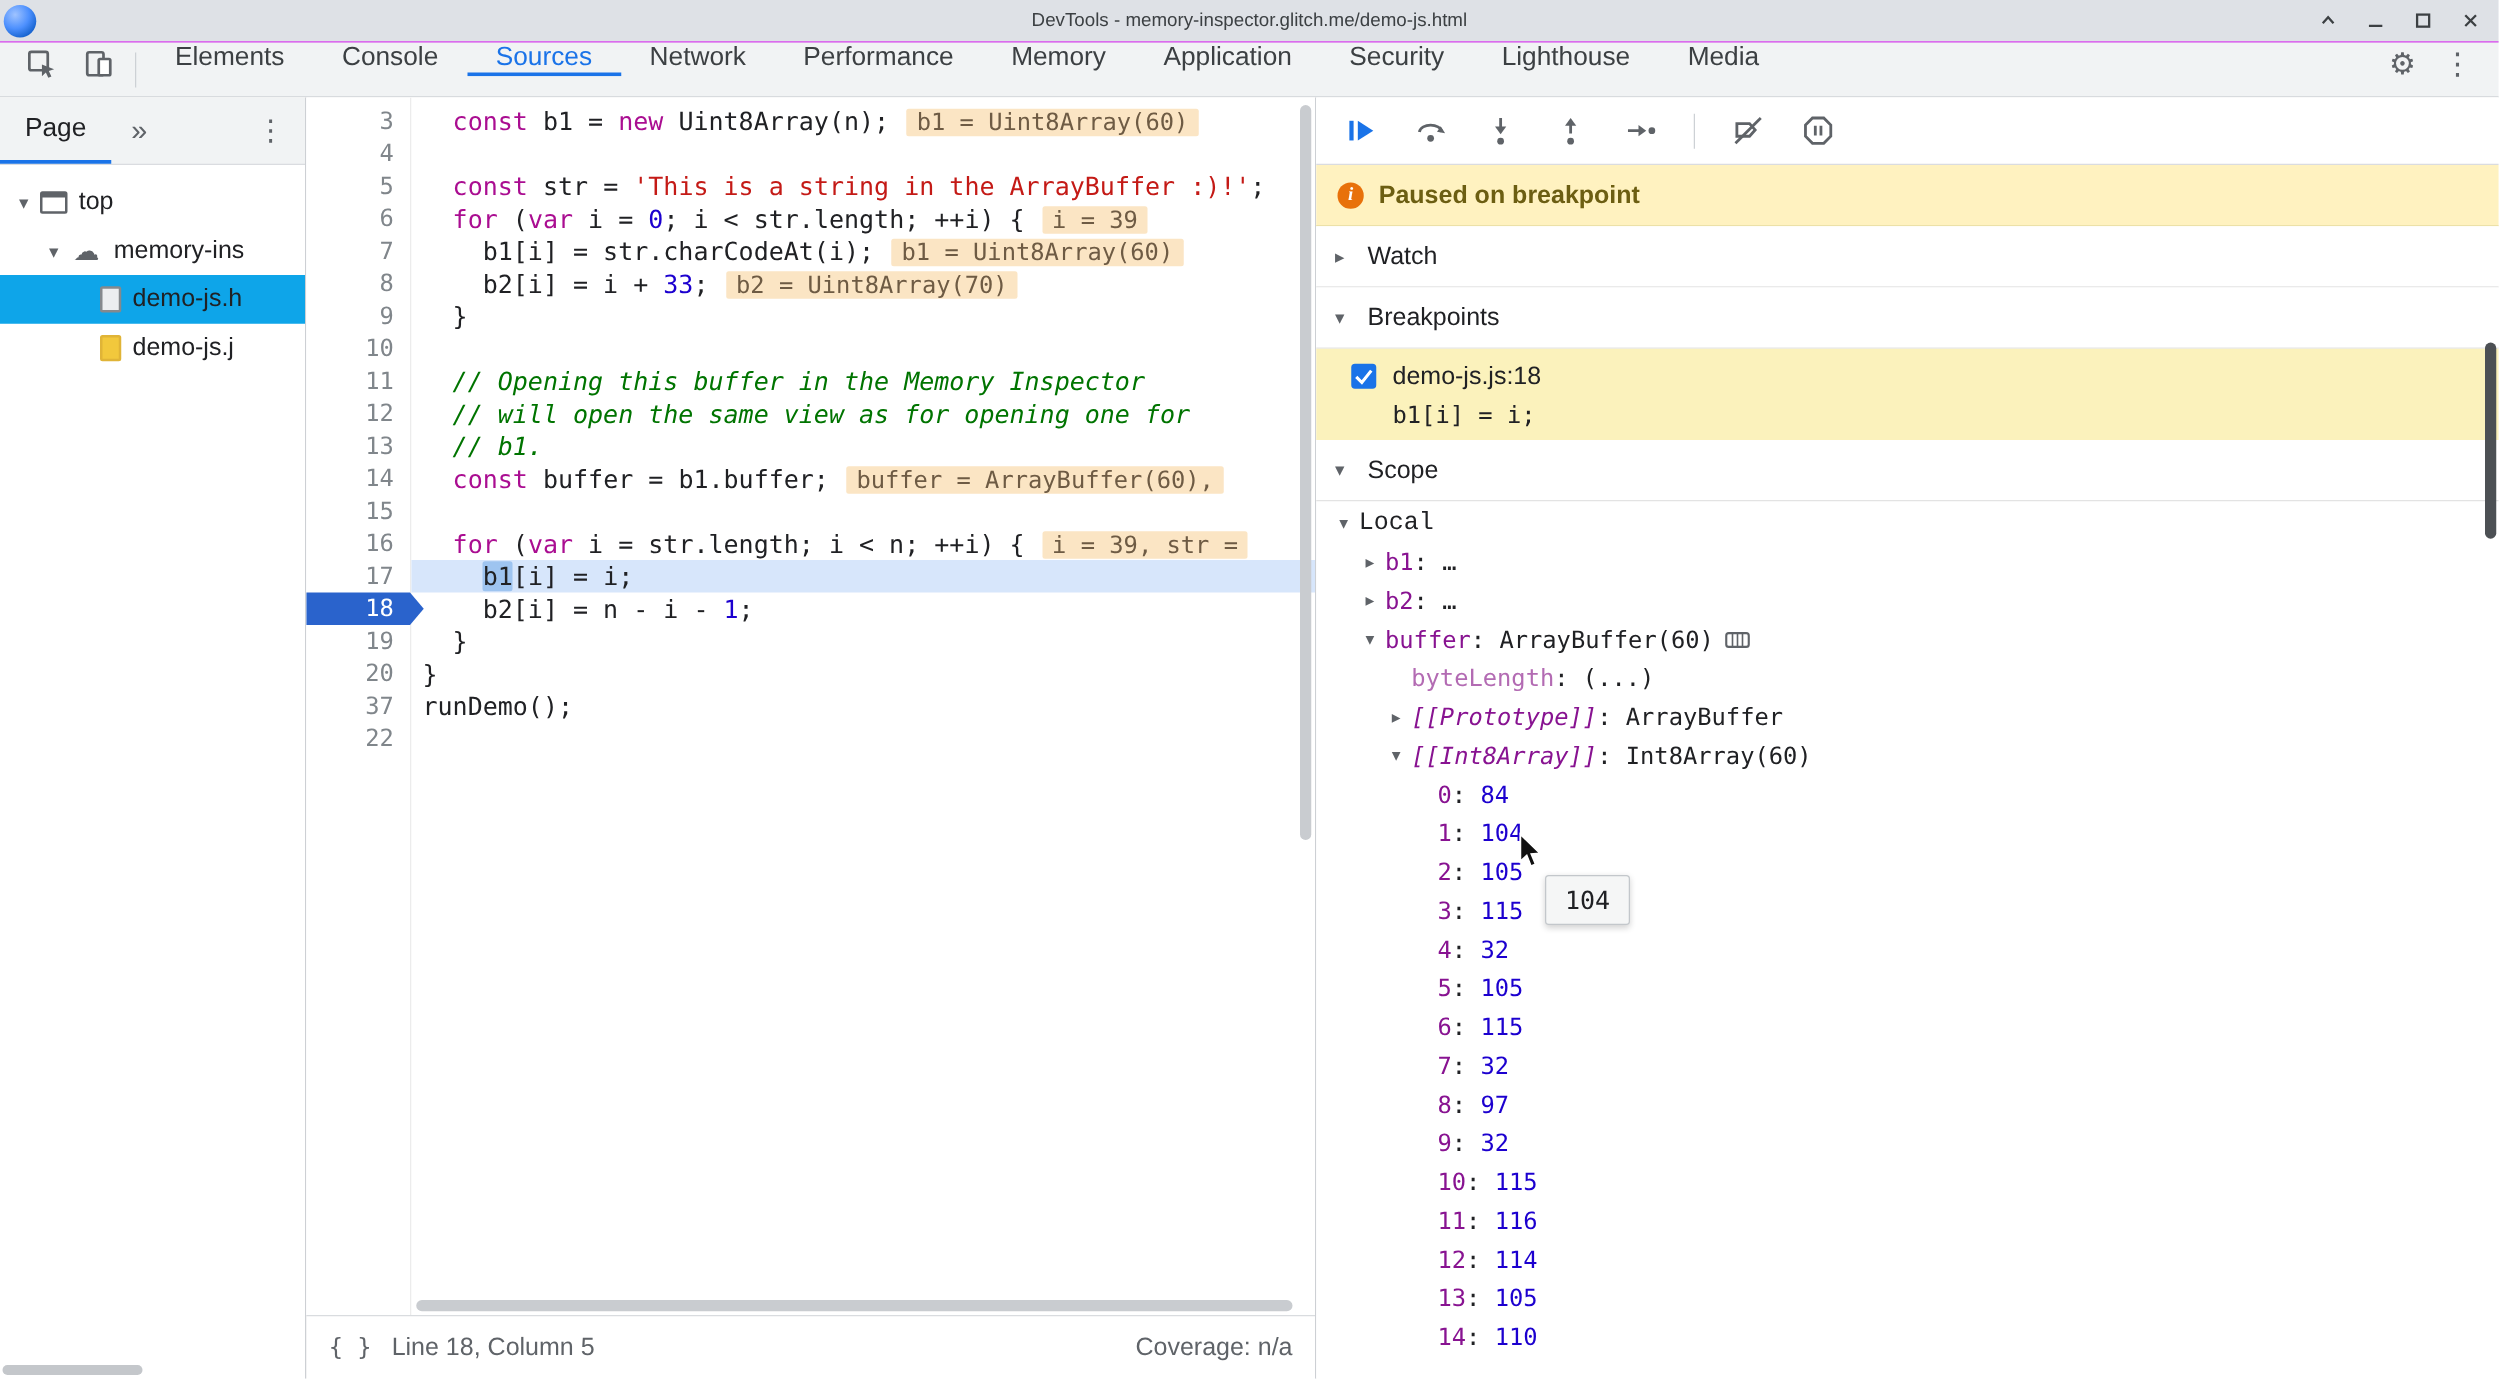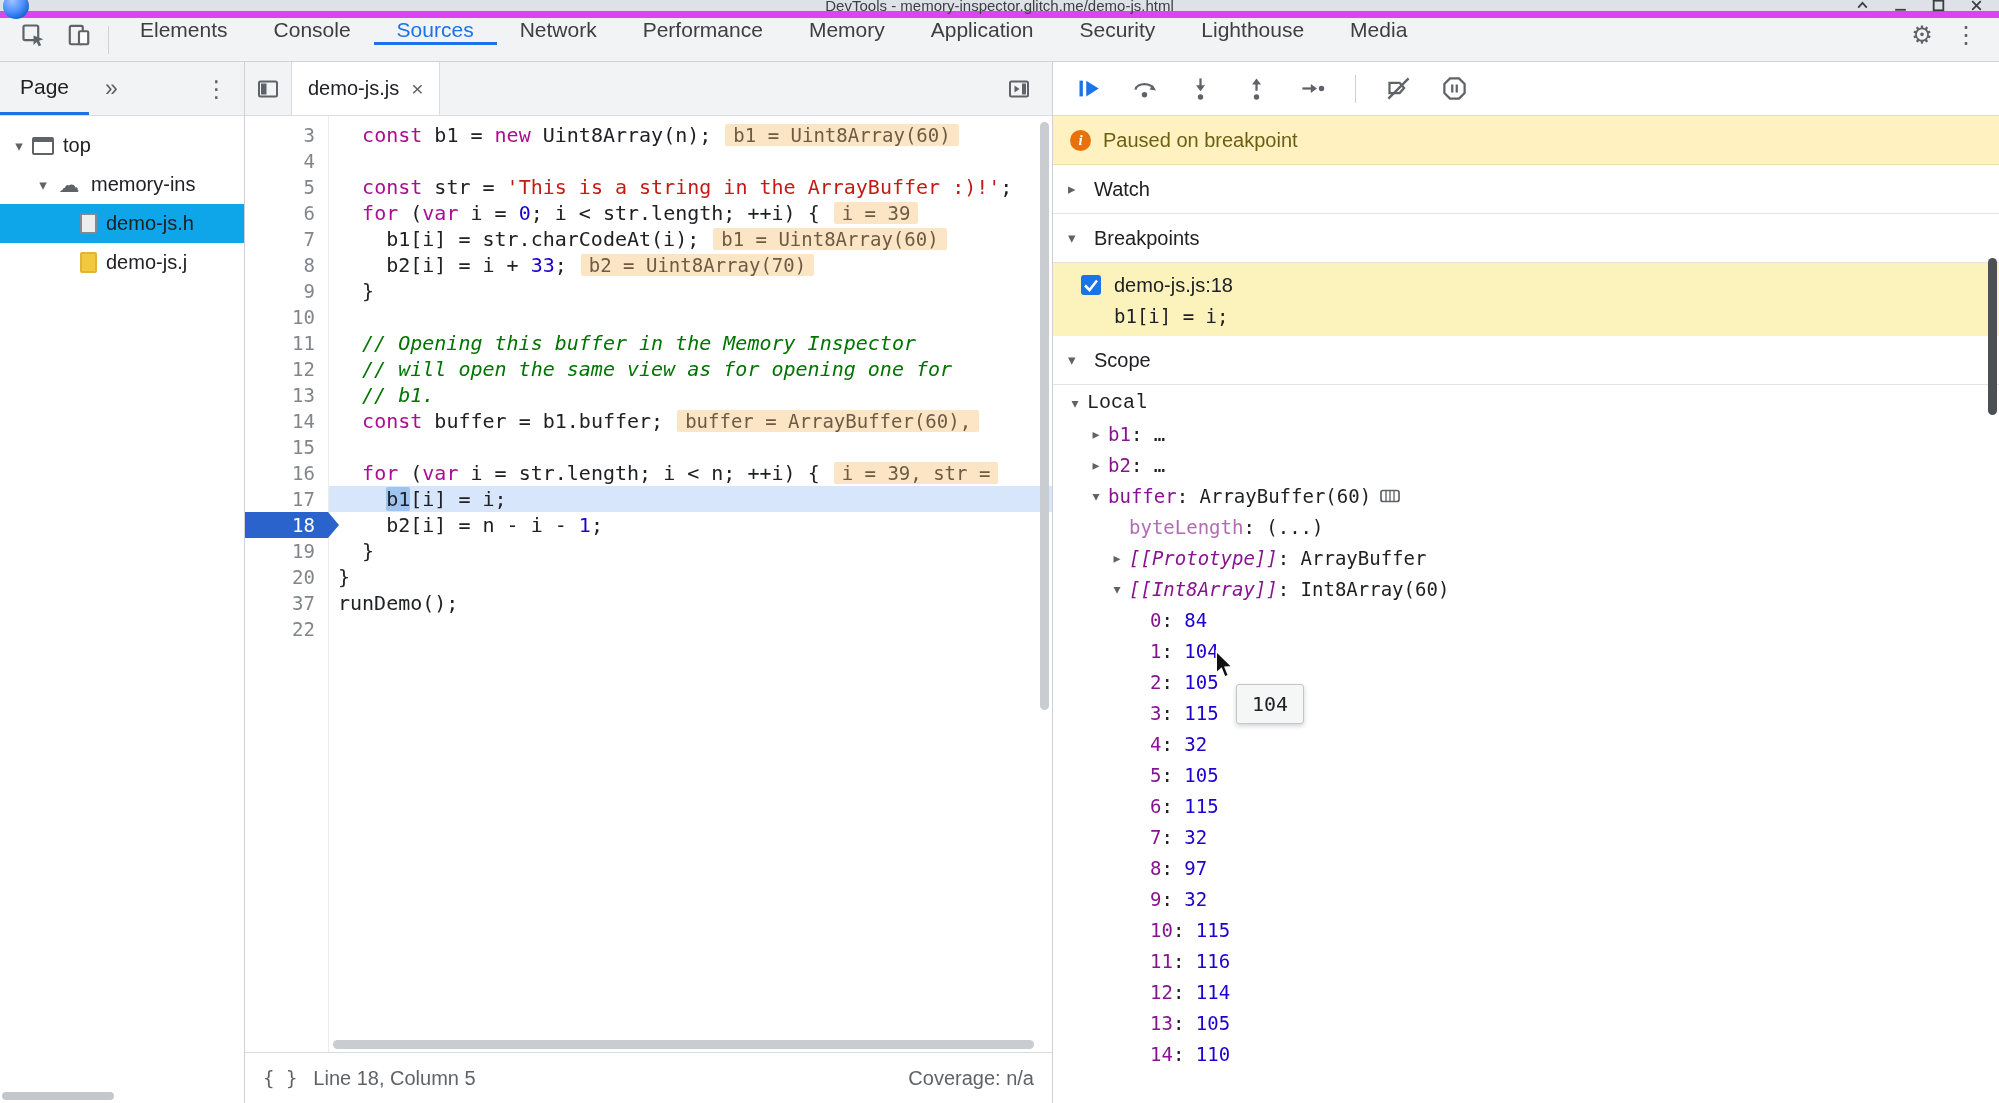--- a/index.html
+++ b/index.html
@@ -1,21 +1,21 @@
 <!DOCTYPE html>
 <html style="--accent-blue: #1a73e8; --paused-banner-bg: #fff2c0; --breakpoint-row-bg: #fbf2bc; --execution-line-bg: #d7e6fb; --execution-gutter-blue: #2a63cc; --paused-token-bg: #9ec4f0; --inline-eval-bg: #fbe5c4; --property-purple: #881391; --number-blue: #1c00cf; --keyword-magenta: #aa0d91; --string-red: #c41a16; --comment-green: #007400;"><head>
 <meta charset="utf-8">
 <style>
   *{box-sizing:border-box;margin:0;padding:0}
   html,body{width:1999px;height:1103px;overflow:hidden}
   body{font-family:"Liberation Sans",sans-serif;background:#fff;color:#202124}
   .window{width:1999px;height:1103px;display:flex;flex-direction:column}
 
   
-  .titlebar{height:18px;background:#dee1e6;border-bottom:7px solid #d946ef;display:flex;align-items:center;position:relative;flex:none}
+  .titlebar{height:34px;background:#dee1e6;border-bottom:1px solid #d946ef;display:flex;align-items:center;position:relative;flex:none}
   .chrome-logo{width:26px;height:26px;border-radius:50%;margin-left:3px;background:radial-gradient(circle at 35% 30%,#9fc3ff,#4d90fe 45%,#1a66d2 75%,#1357ad);z-index:1}
   .titlebar .title{position:absolute;left:0;right:0;text-align:center;font-size:15px;color:#3c4043}
   .win-controls{margin-left:auto;display:flex;align-items:center;gap:16px;padding-right:12px;z-index:1}
   .win-btn{width:22px;height:22px;display:flex;align-items:center;justify-content:center}
 
   
   .toolbar{height:44px;background:#f1f3f4;border-bottom:1px solid #d0d3d6;display:flex;align-items:flex-start;flex:none}
   .tool-icons{display:flex;align-items:center;gap:12px;padding:0 12px 0 16px}
   .icon-btn{width:34px;height:34px;display:flex;align-items:center;justify-content:center;border-radius:3px}
   .vsep{width:1px;height:28px;background:#cdd1d5;align-self:center;flex:none}
@@ -75,21 +75,21 @@
   .statusbar{height:51px;flex:none;border-top:1px solid #d9dcdf;display:flex;align-items:center;background:#fff;font-size:20px;color:#5f6368}
   .sb-braces{font-family:"DejaVu Sans Mono",monospace;font-size:19px;color:#5f6368;padding:0 16px 0 18px}
   .sb-right{margin-left:auto;padding-right:18px}
 
   
   .debugger{flex:1;display:flex;flex-direction:column;position:relative;min-width:0;background:#fff}
   .dbg-toolbar{height:54px;flex:none;border-bottom:1px solid #dadce0;display:flex;align-items:center;gap:29px;padding-left:22px;background:#fff}
   .dbg-icon{width:27px;height:27px;display:flex;align-items:center;justify-content:center}
   .banner{height:49px;flex:none;background:var(--paused-banner-bg,#fff2c0);border-bottom:1px solid #ece1a8;display:flex;align-items:center;gap:12px;padding-left:17px}
   .info-icon{width:21px;height:21px;flex:none;border-radius:50%;background:#e8710a;color:#fff;font-weight:bold;font-size:15px;font-style:italic;font-family:"Liberation Serif",serif;display:flex;align-items:center;justify-content:center}
-  .banner-text{font-size:20px;font-weight:normal;color:#6c5e12}
+  .banner-text{font-size:20px;font-weight:bold;color:#6c5e12}
   .section-header{height:49px;flex:none;border-bottom:1px solid #e3e3e3;display:flex;align-items:center;gap:10px;padding-left:15px;font-size:20px;color:#202124;background:#fff}
   .section-header .tri{width:16px;font-size:15px;color:#5f6368;font-family:"DejaVu Sans",sans-serif}
   .bp-item{flex:none;background:var(--breakpoint-row-bg,#fbf2bc);padding:5px 0 6px 27px}
   .bp-line1{display:flex;align-items:center;gap:12px;height:34px;font-size:20px;color:#202124}
   .bp-checkbox{display:flex;align-items:center}
   .bp-line2{padding-left:34px;height:28px;line-height:28px;font-family:"DejaVu Sans Mono",monospace;font-size:19px;color:#202124}
   .scope-tree{flex:1;padding-top:2px;overflow:hidden;font-family:"DejaVu Sans Mono",monospace;font-size:19px}
   .scope-row{height:31px;display:flex;align-items:center;white-space:pre}
   .scope-row .tri{width:24px;flex:none;text-align:center;font-size:14px;color:#5f6368;font-family:"DejaVu Sans",sans-serif}
   .ind0{padding-left:10px}.ind1{padding-left:31px}.ind2{padding-left:52px}.ind3{padding-left:73px}
@@ -196,41 +196,20 @@
           </div>
           <div class="nav-row lvl2">
             <span class="nicon file-js"></span>
             <span class="nlabel">demo-js.j</span>
           </div>
         </div>
       <div class="nav-hscroll"></div>
     </aside>
 
     <section class="editor">
-      <div class="tabstrip">
-        <span class="ts-iconbtn">
-            <svg width="24" height="24" viewBox="0 0 24 24">
-              <rect x="3" y="4.5" width="18" height="15" rx="1.5" fill="none" stroke="#5f6368" stroke-width="2"></rect>
-              <rect x="5" y="6.5" width="5.5" height="11" fill="#5f6368"></rect>
-            </svg>
-          </span>
-        <div class="file-tab">
-          <span>demo-js.js</span>
-          <span class="close">×</span>
-        </div>
-        <span class="ts-right">
-            <span class="ts-iconbtn">
-              <svg width="24" height="24" viewBox="0 0 24 24">
-                <rect x="3" y="4.5" width="18" height="15" rx="1.5" fill="none" stroke="#5f6368" stroke-width="2"></rect>
-                <path d="M7.5 8.5 L12.5 12 L7.5 15.5 Z" fill="#5f6368"></path>
-                <rect x="15" y="6.5" width="4" height="11" fill="#5f6368"></rect>
-              </svg>
-            </span>
-          </span>
-      </div>
       <div class="code-area">
         <div class="gutter">
             <div class="gutter-line">3</div>
             <div class="gutter-line">4</div>
             <div class="gutter-line">5</div>
             <div class="gutter-line">6</div>
             <div class="gutter-line">7</div>
             <div class="gutter-line">8</div>
             <div class="gutter-line">9</div>
             <div class="gutter-line">10</div>

